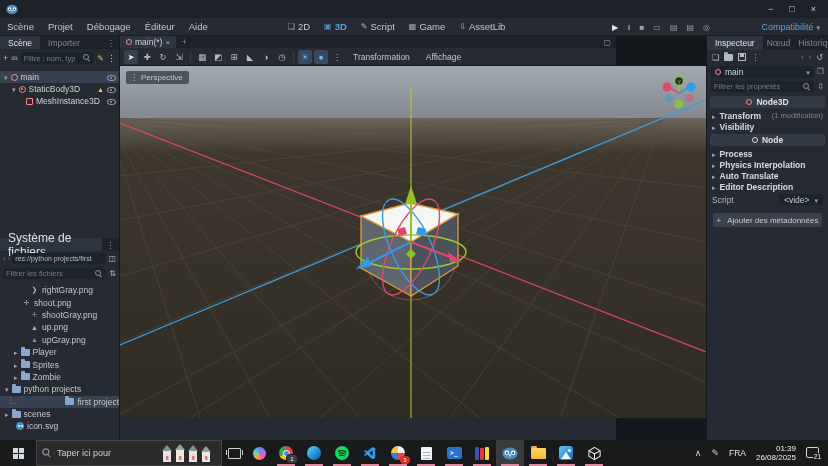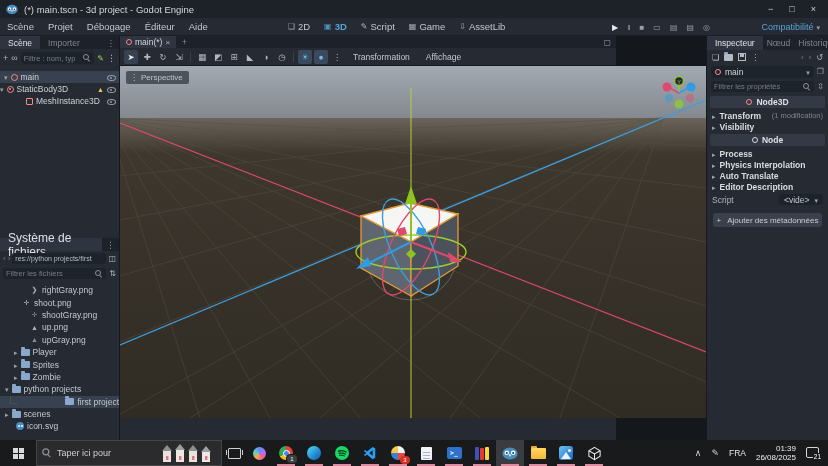--- a/index.html
+++ b/index.html
@@ -180,21 +180,20 @@
 
 <div class="titlebar">
   <svg width="12" height="11" viewBox="0 0 14 12">
     <ellipse cx="7" cy="6" rx="6.6" ry="5.4" fill="#478cbf"></ellipse>
     <circle cx="4.2" cy="5.4" r="2" fill="#fff"></circle>
       <circle cx="9.8" cy="5.4" r="2" fill="#fff"></circle>
     <circle cx="4.2" cy="5.6" r="0.9" fill="#20303f"></circle>
       <circle cx="9.8" cy="5.6" r="0.9" fill="#20303f"></circle>
     <rect x="6.2" y="6.6" width="1.6" height="1.8" fill="#d8e5ee"></rect>
   </svg>
-  <span class="title-text">(*) main.tscn - 3d project - Godot Engine</span>
   <div class="win-controls">
     <span>−</span>
     <span>□</span>
     <span>×</span>
   </div>
 </div>
 
 <div class="menubar">
   <span class="menu-item">Scène</span>
   <span class="menu-item">Projet</span>
@@ -256,21 +255,21 @@
     <span class="script-ic">✎</span>
     <span class="gi-dots sc-ic"></span>
   </div>
   <div class="tree">
     <div class="trow sel" style="padding-left:4px;">
       <span class="arrd"></span>
       <span class="ni ni-circle"></span>
       <span class="lbl">main</span>
       <span class="eye"></span>
     </div>
-    <div class="trow" style="">
+    <div class="trow" style="padding-left:12px;">
       <span class="arrd"></span>
       <span class="ni ni-body"></span>
       <span class="lbl">StaticBody3D</span>
       <span class="warn">▲</span>
       <span class="eye"></span>
     </div>
     <div class="trow" style="padding-left:26px;">
       <span class="ni ni-mesh"></span>
       <span class="lbl">MeshInstance3D</span>
       <span class="eye"></span>

